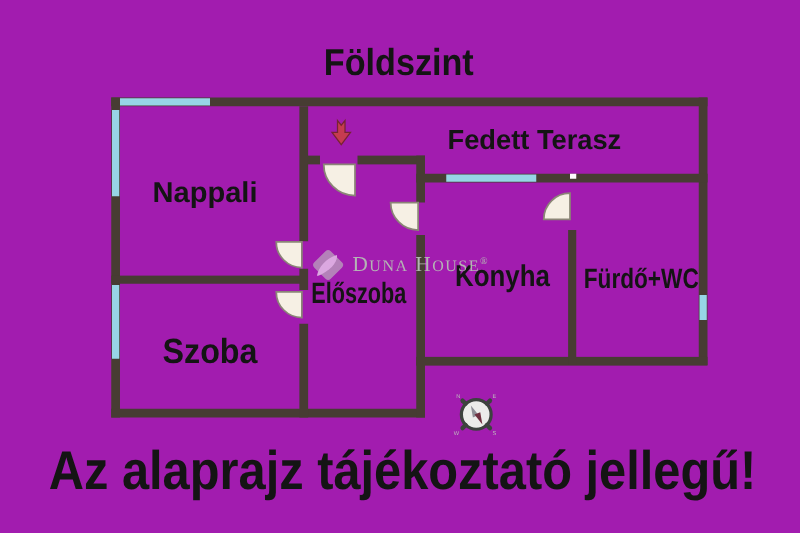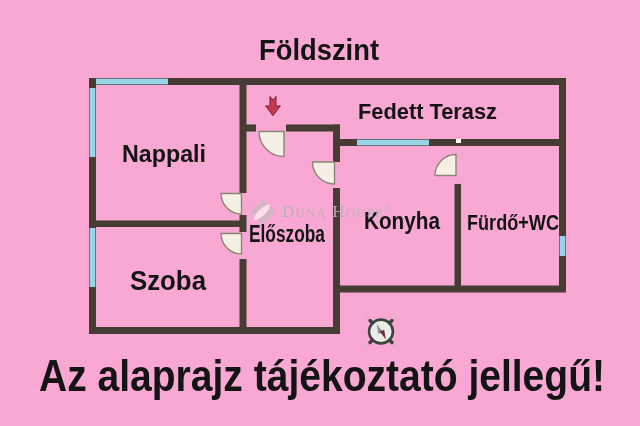--- a/index.html
+++ b/index.html
@@ -1,16 +1,16 @@
 <!DOCTYPE html>
 <html><head>
 <meta charset="utf-8">
 <style>
 html,body{margin:0;padding:0;background:#ffffff;}
-#page{width:640px;height:426px;position:relative;background:#f9a8d4;font-family:"Liberation Sans",sans-serif;}
+#page{width:640px;height:426px;position:relative;background:#a21caf;font-family:"Liberation Sans",sans-serif;}
 svg{position:absolute;top:0;left:0;}
 .lbl{font-family:"Liberation Sans",sans-serif;font-weight:bold;fill:#141414;}
 </style>
 </head>
 <body>
 <div id="page">
 <svg width="640" height="426" viewBox="0 0 640 426">
 
 <text class="lbl" x="319" y="60" font-size="30" text-anchor="middle" textLength="120" lengthAdjust="spacingAndGlyphs">Földszint</text>
 

